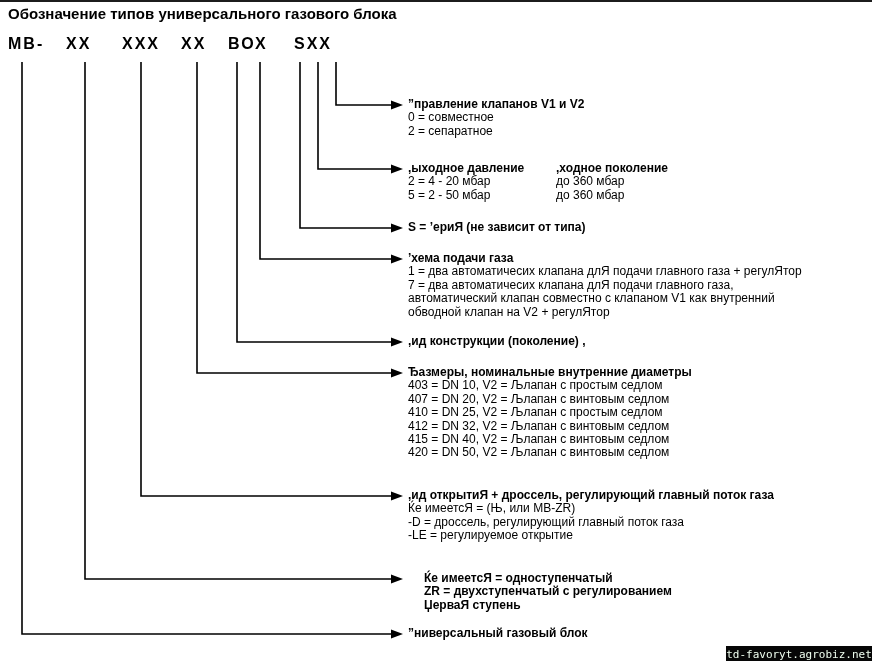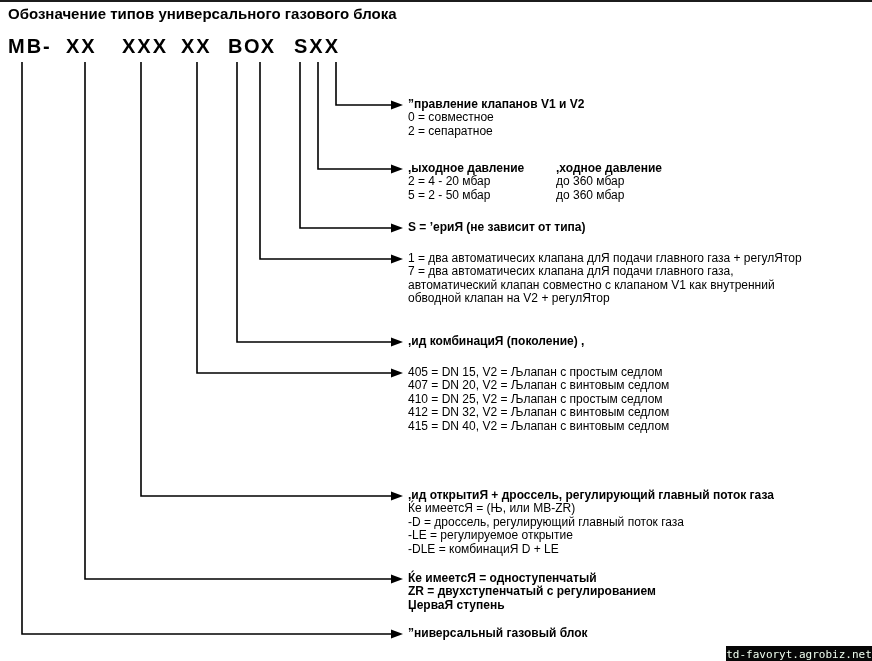--- a/index.html
+++ b/index.html
@@ -4,27 +4,27 @@
 <style>
   * { margin:0; padding:0; box-sizing:border-box; }
   html,body { background:#ffffff; }
   .stage {
     position:relative; width:872px; height:661px; background:#ffffff;
     font-family:"Liberation Sans", sans-serif; color:#000;
     border-top:2px solid #1c1c1c; overflow:hidden;padding-left:40px;
   }
   .title { position:absolute; left:8px; top:3px; font-size:15px; font-weight:700; white-space:nowrap; }
   .code-row { position:absolute; left:0; top:33px; height:26px; width:100%; }
-  .code { position:absolute; top:0; font-size:20px; font-weight:700; letter-spacing:2px; white-space:nowrap; }
+  .code { position:absolute; top:0; font-size:16px; font-weight:700; letter-spacing:2px; white-space:nowrap; }
   svg.connectors { position:absolute; left:0; top:0; pointer-events:none; }
   svg.connectors .ln { stroke:#000; stroke-width:1.6; fill:none; }
   svg.connectors .ar { fill:#000; stroke:none; }
   .block { position:absolute; left:408px; font-size:12px; line-height:13.4px; white-space:nowrap; }
   .hdr { font-weight:700; }
-  .bold-block { font-weight:700; }
+  .bold-block { font-weight:700;margin-left:16px; }
   .cell-l { display:inline-block; width:148px; }
   .watermark {
     position:absolute; left:726px; top:644px; width:146px; height:17px;
     background:#060606; color:#f0fff0;
     font-family:"DejaVu Sans Mono", monospace; font-size:11px;
     display:flex; align-items:center; justify-content:center; letter-spacing:0;
   }
 </style>
 </head>
 <body>
@@ -64,59 +64,61 @@
   </svg>
 
   <div class="block" style="top:96px">
     <div class="hdr">”правление клапанов V1 и V2</div>
     <div>0 = совместное</div>
     <div>2 = сепаратное</div>
   </div>
 
   <div class="block" style="top:160px">
     <div>
-      <span class="cell-l hdr">,ыходное давление</span><span class="hdr">,ходное давление</span>
+      <span class="cell-l hdr">,ыходное давление</span><span class="hdr">,ходное поколение</span>
     </div>
     <div>
       <span class="cell-l">2 = 4 - 20 мбар</span><span>до 360 мбар</span>
     </div>
     <div>
       <span class="cell-l">5 = 2 - 50 мбар</span><span>до 360 мбар</span>
     </div>
   </div>
 
   <div class="block" style="top:219px">
     <div class="hdr">S = ’ериЯ (не зависит от типа)</div>
   </div>
 
   <div class="block" style="top:250px">
+    <div class="hdr">’хема подачи газа</div>
     <div>1 = два автоматичесих клапана длЯ подачи главного газа + регулЯтор</div>
     <div>7 = два автоматичесих клапана длЯ подачи главного газа,</div>
     <div>автоматический клапан совместно с клапаном V1 как внутренний</div>
     <div>обводной клапан на V2 + регулЯтор</div>
   </div>
 
   <div class="block" style="top:333px">
-    <div class="hdr">,ид комбинациЯ (поколение) ,</div>
+    <div class="hdr">,ид конструкции (поколение) ,</div>
   </div>
 
   <div class="block" style="top:364px">
-    <div>405 = DN 15, V2 = Љлапан с простым седлом</div>
+    <div class="hdr">Ђазмеры, номинальные внутренние диаметры</div>
+    <div>403 = DN 10, V2 = Љлапан с простым седлом</div>
     <div>407 = DN 20, V2 = Љлапан с винтовым седлом</div>
     <div>410 = DN 25, V2 = Љлапан с простым седлом</div>
     <div>412 = DN 32, V2 = Љлапан с винтовым седлом</div>
     <div>415 = DN 40, V2 = Љлапан с винтовым седлом</div>
+    <div>420 = DN 50, V2 = Љлапан с винтовым седлом</div>
   </div>
 
   <div class="block" style="top:487px">
     <div class="hdr">,ид открытиЯ + дроссель, регулирующий главный поток газа</div>
     <div>Ќе имеетсЯ =  (Њ, или MB-ZR)</div>
     <div>-D = дроссель, регулирующий главный поток газа</div>
     <div>-LE = регулируемое открытие</div>
-    <div>-DLE = комбинациЯ D + LE</div>
   </div>
 
   <div class="block bold-block" style="top:570px">
     <div>Ќе имеетсЯ  = одноступенчатый</div>
     <div>ZR = двухступенчатый с регулированием</div>
     <div>ЏерваЯ ступень</div>
   </div>
 
   <div class="block" style="top:625px">
     <div class="hdr">”ниверсальный газовый блок</div>

